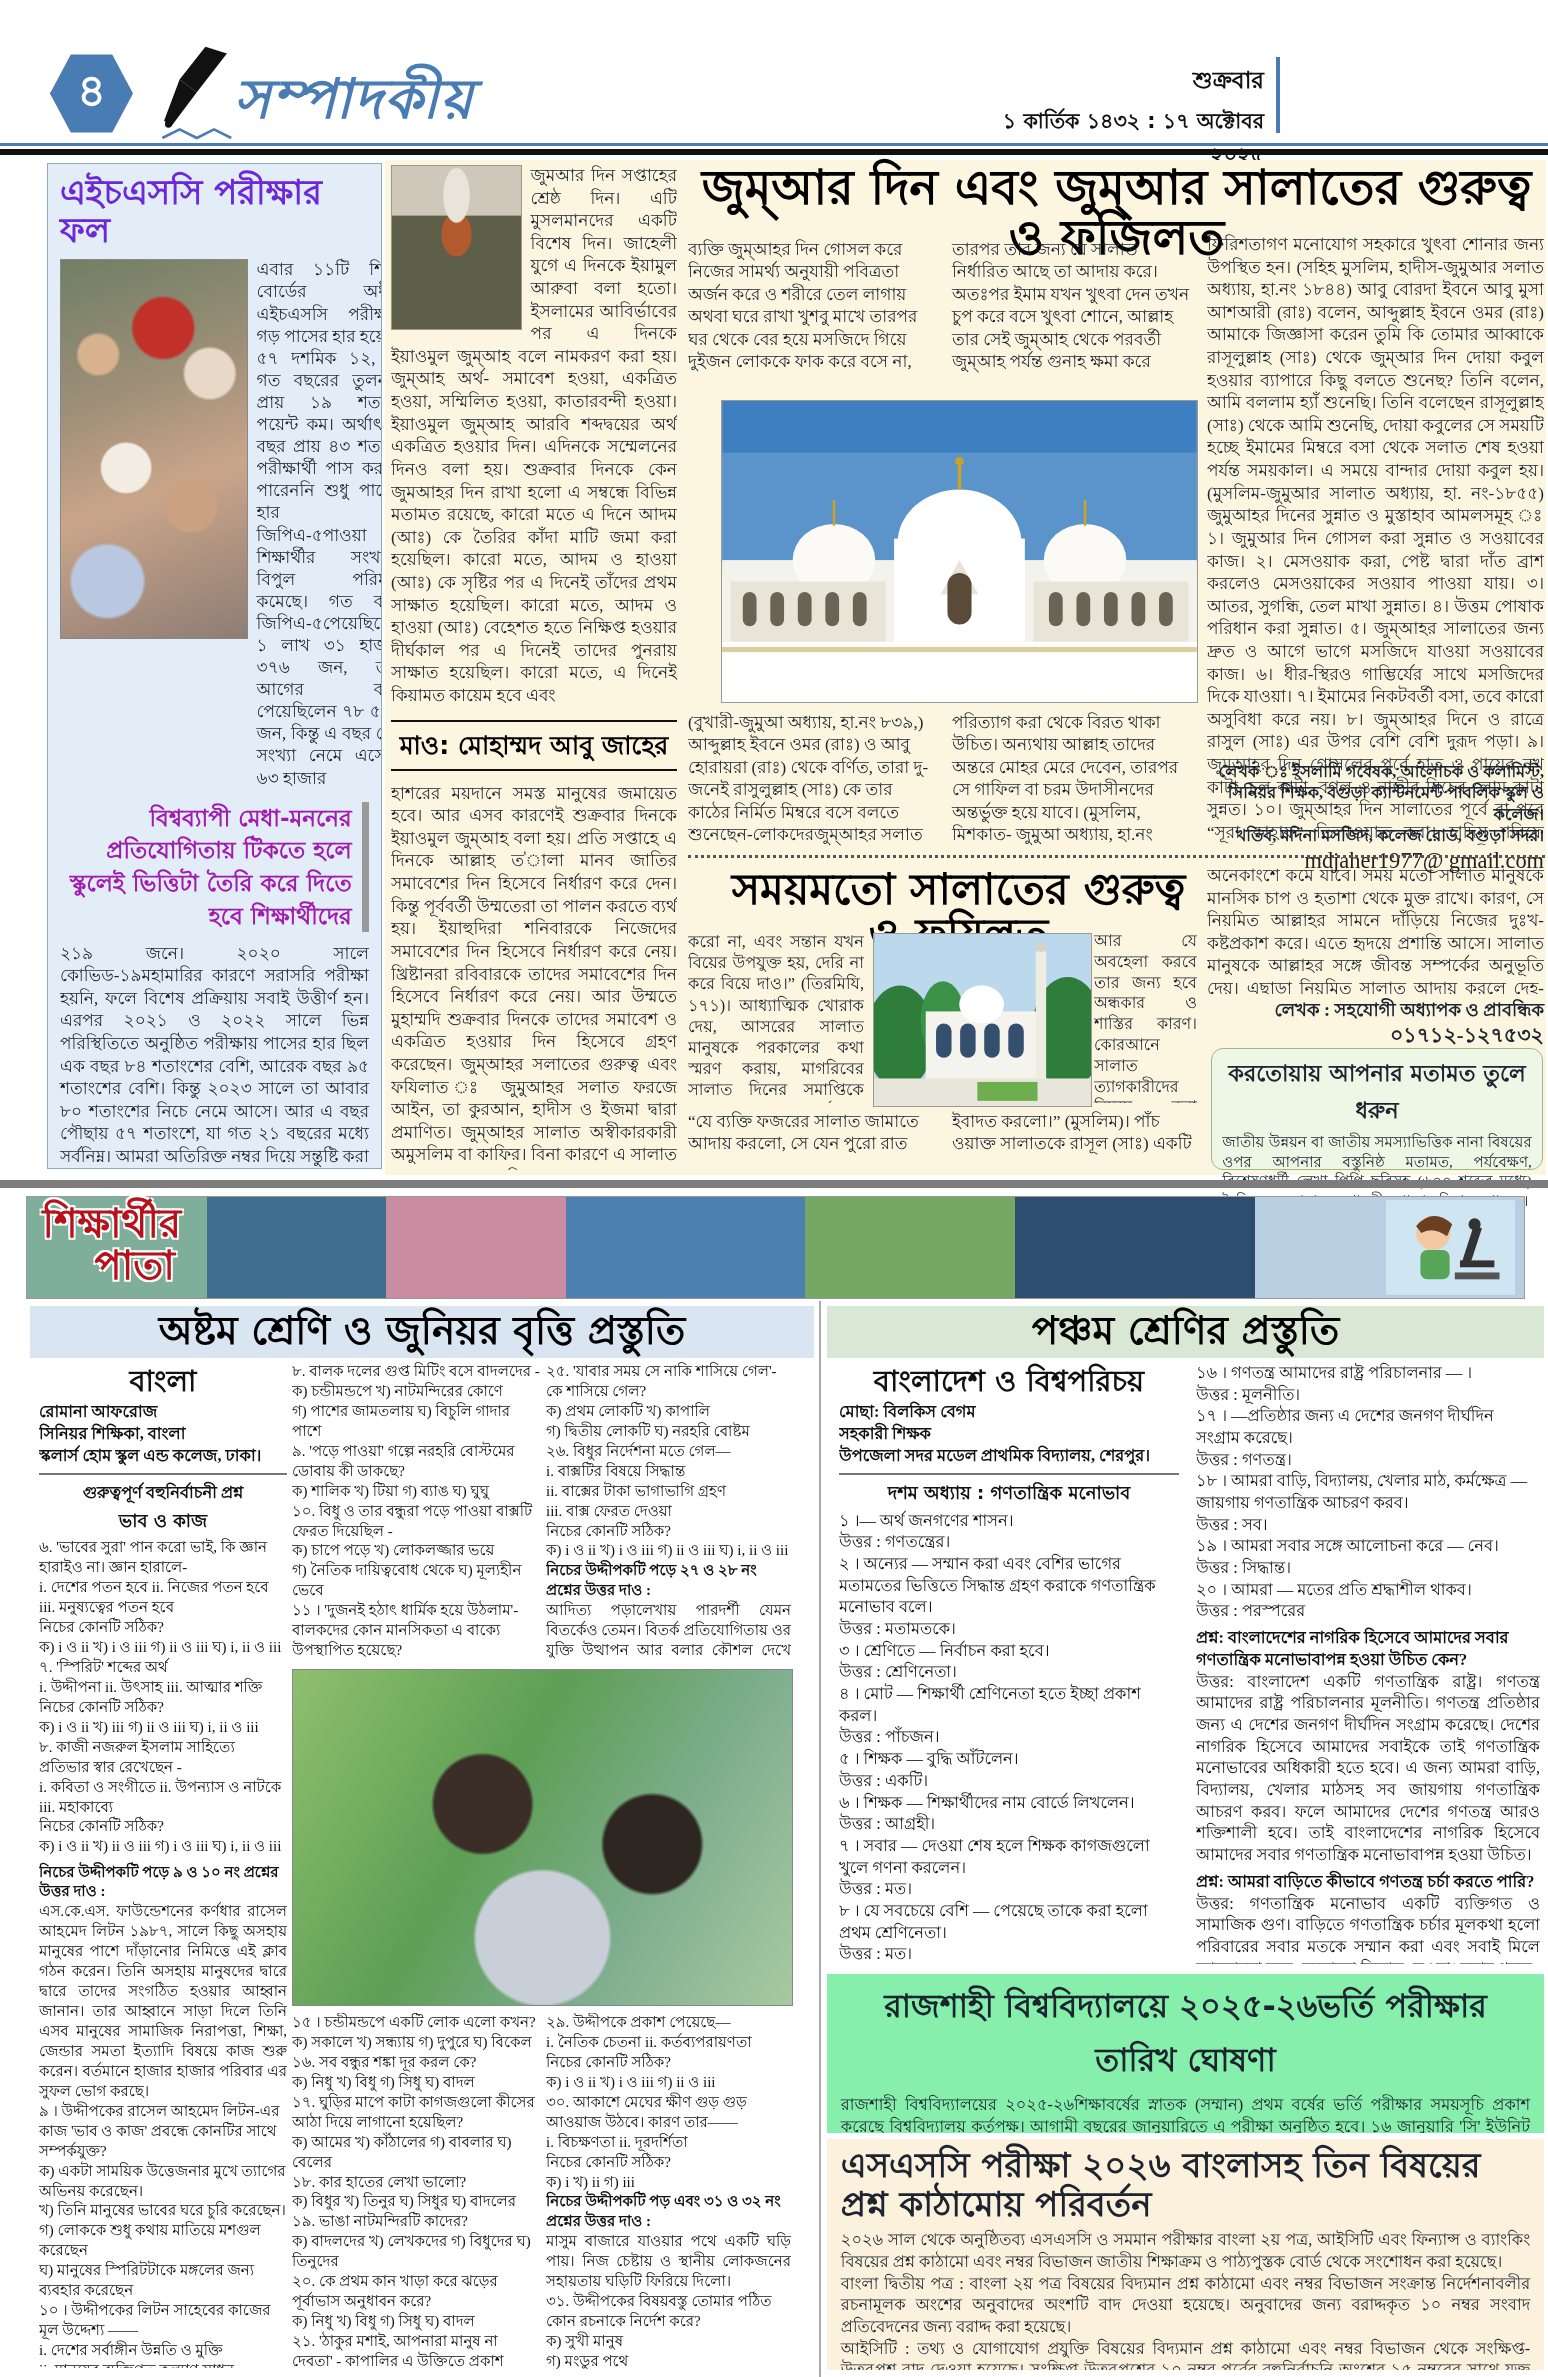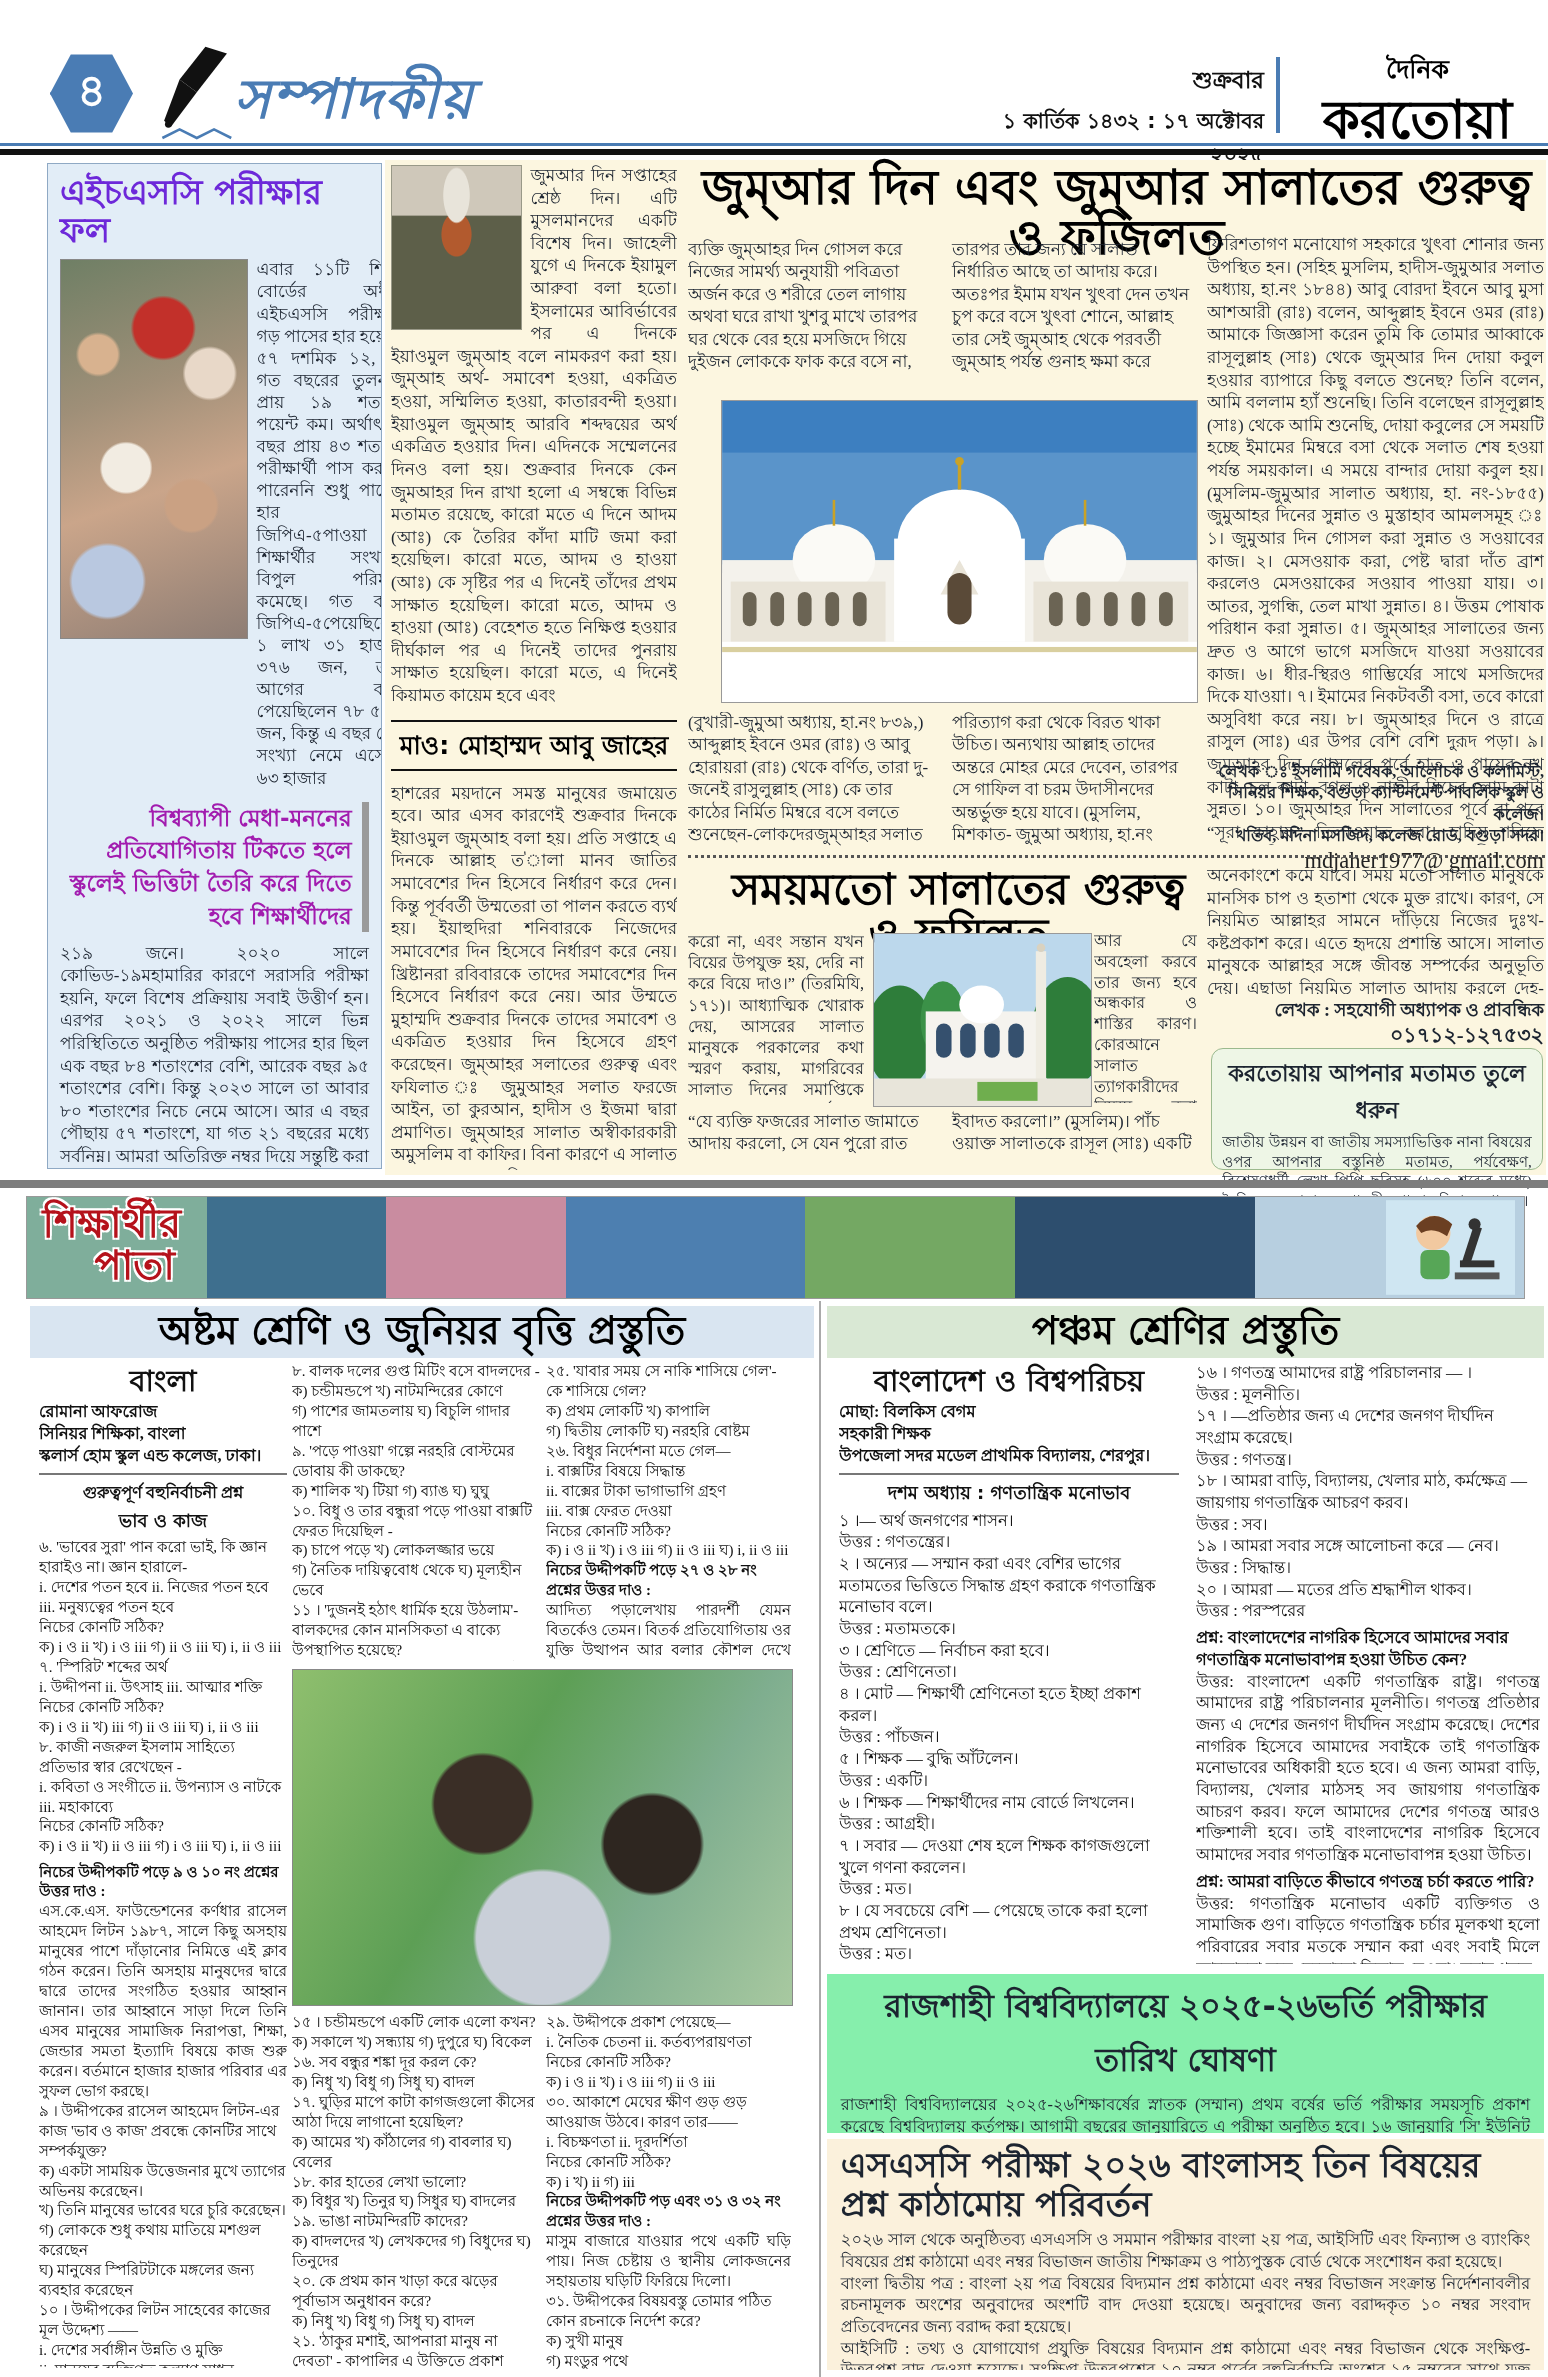--- a/index.html
+++ b/index.html
@@ -129,24 +129,20 @@
     <polygon points="40,40 60,55 30,95 22,88" fill="#111"></polygon>
     <circle cx="27" cy="92" r="4" fill="#111"></circle>
     <polyline points="20,108 40,98 60,108 80,98 100,108" fill="none" stroke="#4a7cb4" stroke-width="3"></polyline>
   </svg>
   <div class="abs section-logo">সম্পাদকীয়</div>
   <div class="abs dateblock">
     <div class="wd">শুক্রবার</div>
     <div class="dt">১ কার্তিক ১৪৩২ : ১৭ অক্টোবর ২০২৫</div>
   </div>
   <div class="abs vbar"></div>
-  <div class="abs paperlogo">
-    <div class="t">দৈনিক</div>
-    <div class="b">করতোয়া</div>
-  </div>
   <div class="abs rule-blue"></div>
   <div class="abs rule-black"></div>
 
   <div class="abs cream"></div>
 
   <div class="abs edbox clip">
     <div class="edtitle">এইচএসসি পরীক্ষার ফল</div>
     <div class="edrow">
       <div class="edphoto"></div>
       <div class="edstat just">এবার ১১টি শিক্ষা বোর্ডের অধীন এইচএসসি পরীক্ষায় গড় পাসের হার হয়েছে ৫৭ দশমিক ১২, যা গত বছরের তুলনায় প্রায় ১৯ শতাংশ পয়েন্ট কম। অর্থাৎ এ বছর প্রায় ৪৩ শতাংশ পরীক্ষার্থী পাস করতে পারেননি শুধু পাসের হার নয় জিপিএ-৫পাওয়া শিক্ষার্থীর সংখ্যাও বিপুল পরিমাণ কমেছে। গত বছর জিপিএ-৫পেয়েছিলেন ১ লাখ ৩১ হাজার ৩৭৬ জন, তার আগের বছর পেয়েছিলেন ৭৮ ৫২১ জন, কিন্তু এ বছর সেই সংখ্যা নেমে এসেছে ৬৩ হাজার</div>

